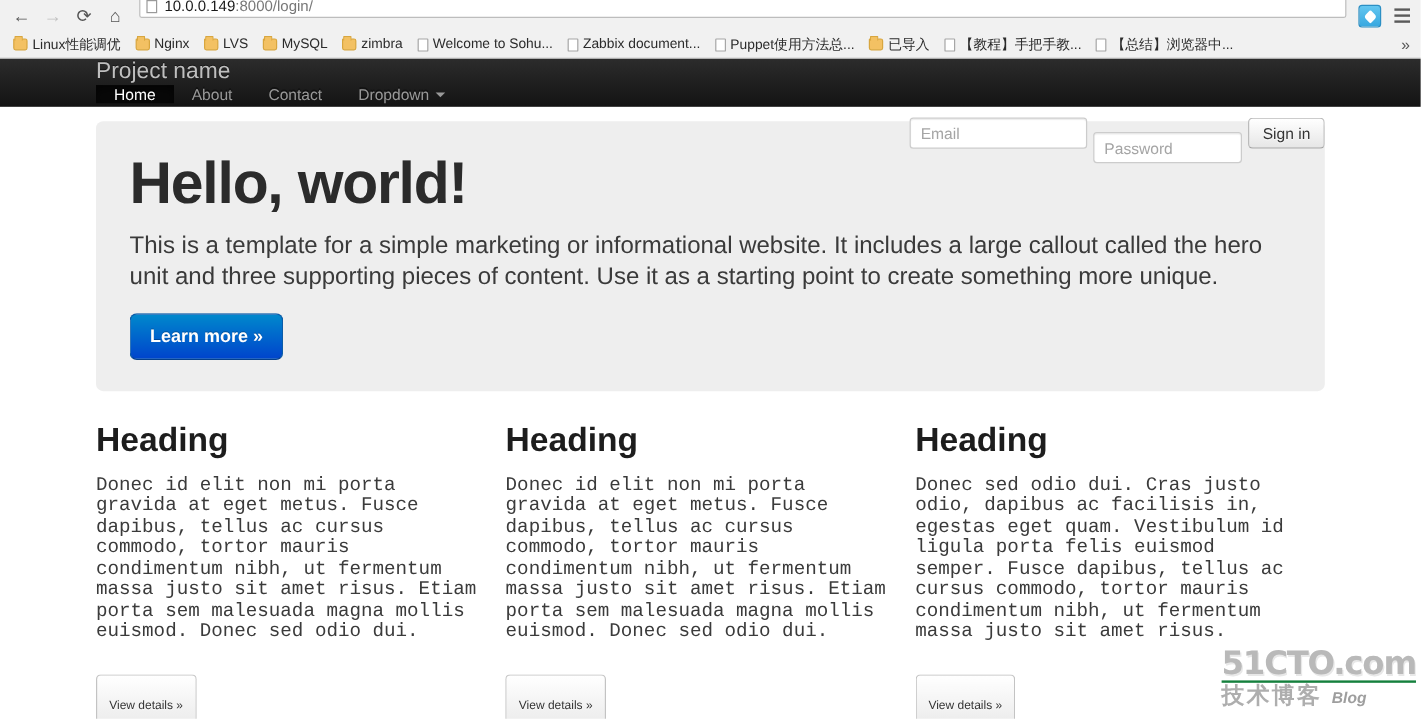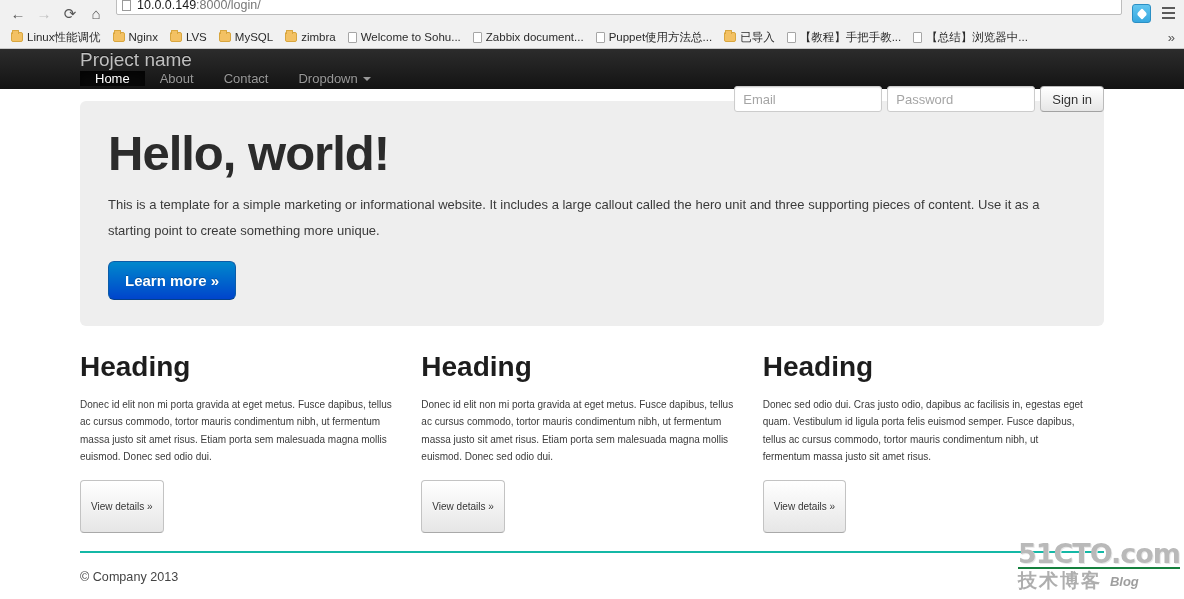--- a/index.html
+++ b/index.html
@@ -180,21 +180,21 @@
     border: 1px solid #ccc;
     border-radius: 3px;
     padding: 0 8px;
     font-size: 13px;
     font-family: "Liberation Sans", sans-serif;
     color: #555;
     background: #fff;
     box-shadow: inset 0 1px 1px rgba(0,0,0,.08);
   }
   #email-field { width: 148px; }
-  #password-field { width: 148px; }
+  #password-field { width: 124px; margin-top: 24px; }
   .nav-input::placeholder { color: #a5a5a5; }
   #signin-button {
     height: 26px;
     padding: 0 11px;
     font-size: 13px;
     font-family: "Liberation Sans", sans-serif;
     color: #333;
     background: linear-gradient(#ffffff, #e6e6e6);
     border: 1px solid #bbb;
     border-bottom-color: #a2a2a2;
@@ -215,21 +215,21 @@
   }
   #hero-title {
     font-size: 49px;
     line-height: 1;
     font-weight: bold;
     color: #2b2b2b;
     letter-spacing: -1px;
     margin-bottom: 14px;
   }
   #hero-lead {
-    font-size: 13px;
+    font-size: 20px;
     line-height: 26px;
     color: #3a3a3a;
     font-weight: normal;
     margin-bottom: 17px;
   }
   #learn-more-button {
     display: inline-block;
     padding: 10px 16px;
     font-size: 15px;
     font-weight: bold;
@@ -248,24 +248,25 @@
   }
   .column { width: 348px; padding-right: 20px; }
   .col-heading {
     font-size: 28px;
     font-weight: bold;
     color: #1d1d1d;
     line-height: 1.2;
     margin-bottom: 12px;
   }
   .col-body {
-    font-size: 10px;
+    font-size: 16px;
     line-height: 17.5px;
     color: #3b3b3b;
-    margin-bottom: 14px;
+    margin-bottom: 26px;
+    font-family: Liberation Mono, monospace;
   }
   .view-details-button {
     display: inline-block;
     padding: 20px 10px;
     font-size: 10px;
     color: #333;
     background: linear-gradient(#ffffff, #e6e6e6);
     border: 1px solid #c3c3c3;
     border-bottom-color: #a9a9a9;
     border-radius: 4px;

